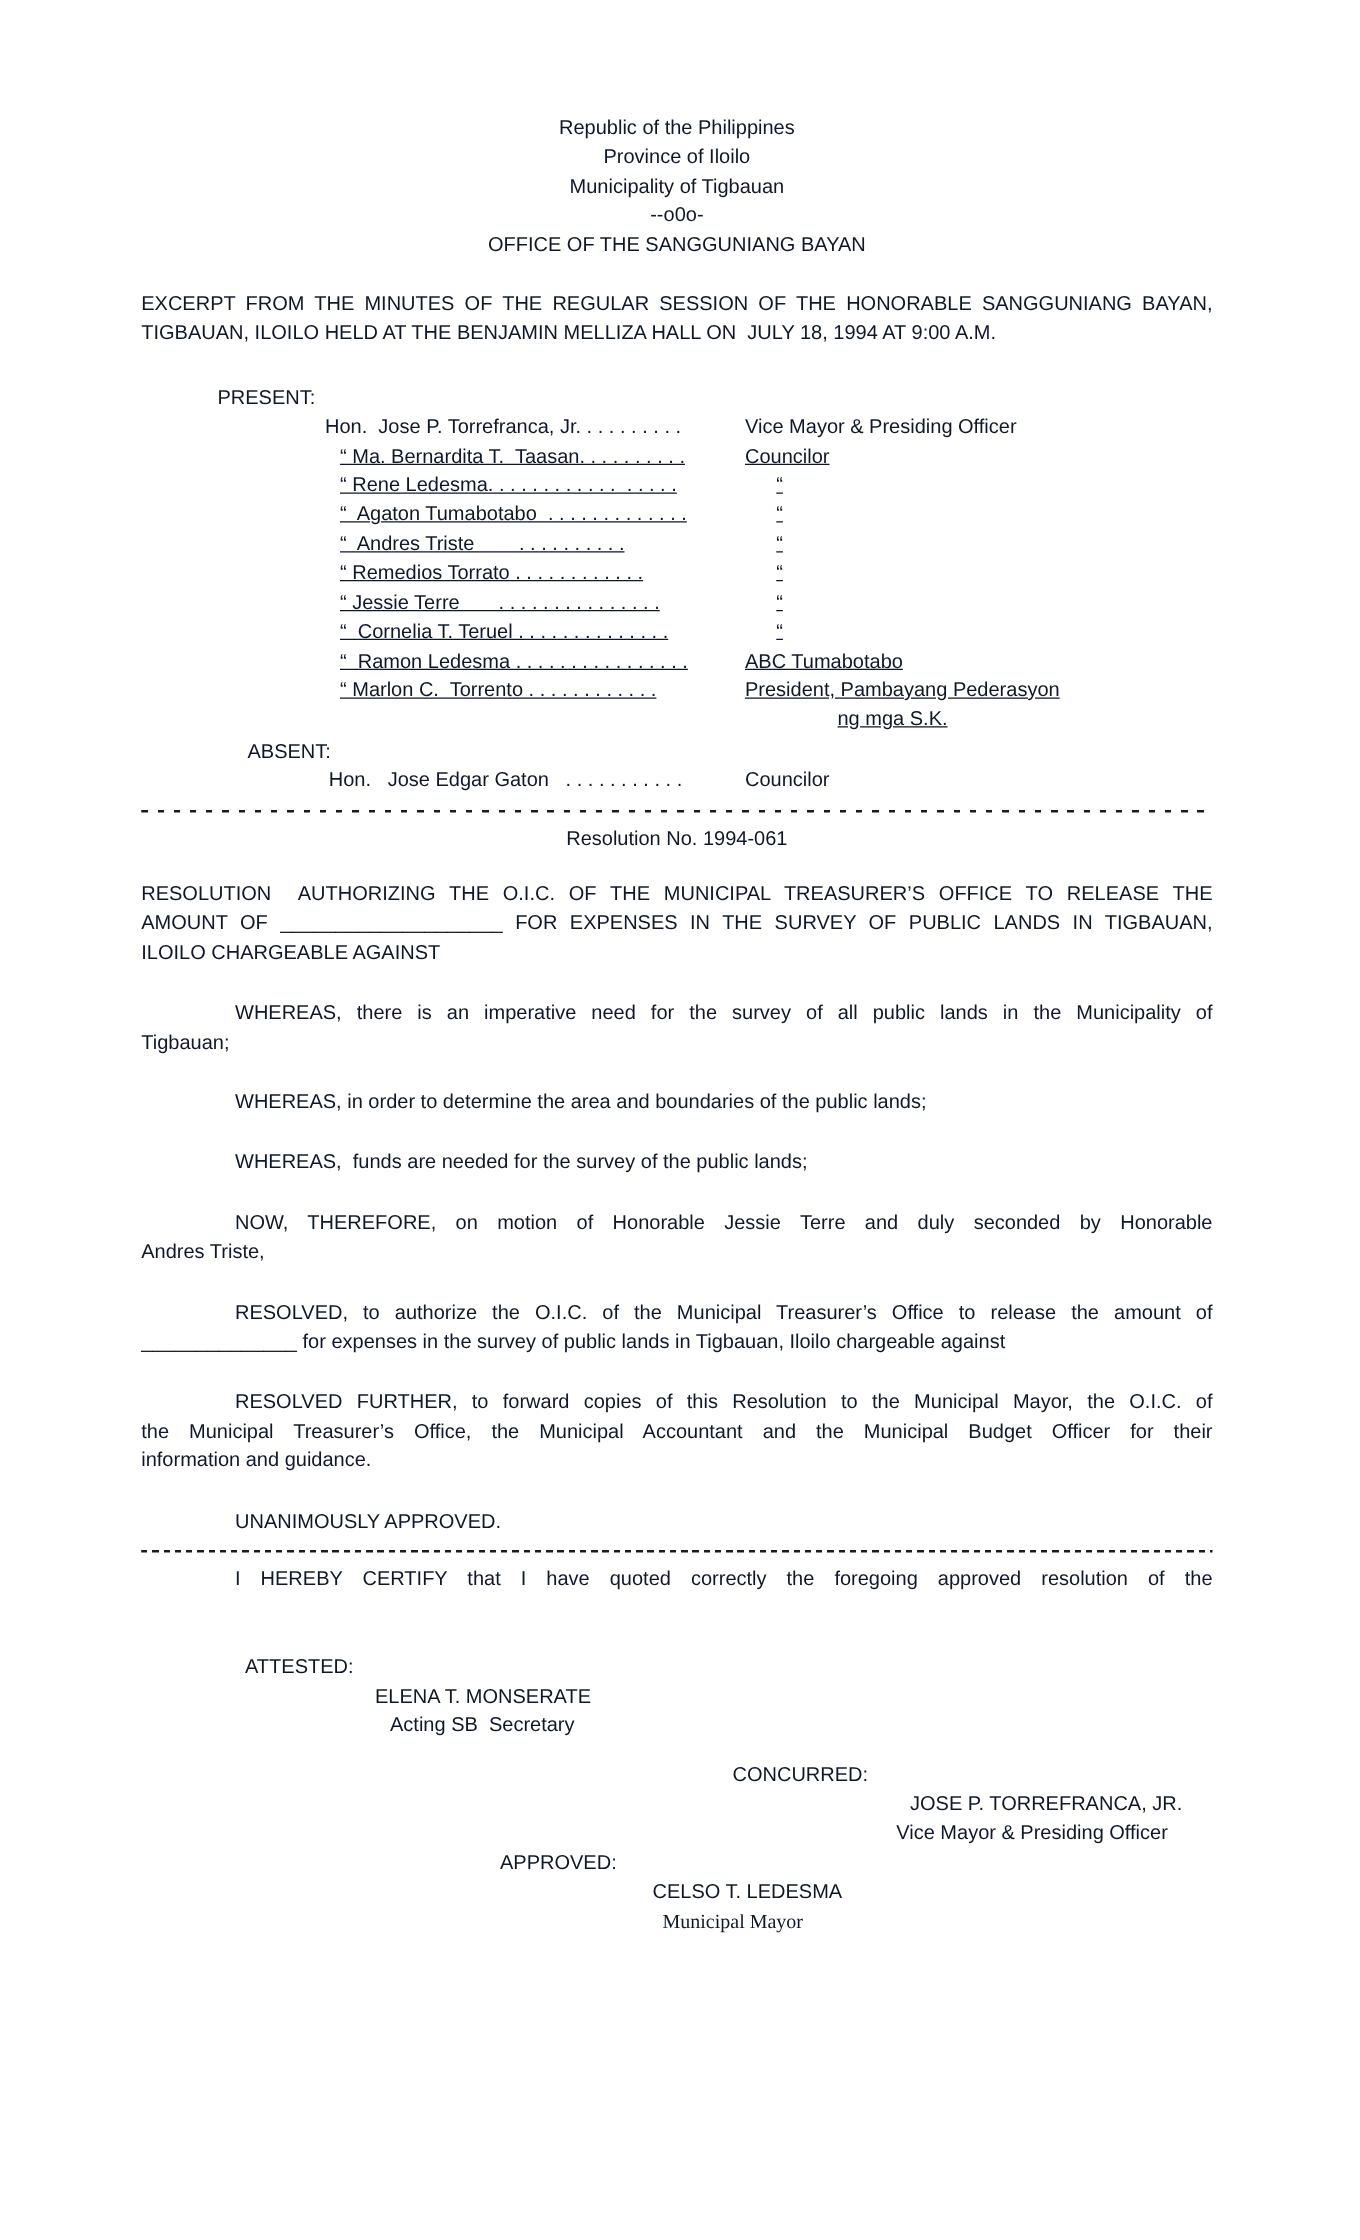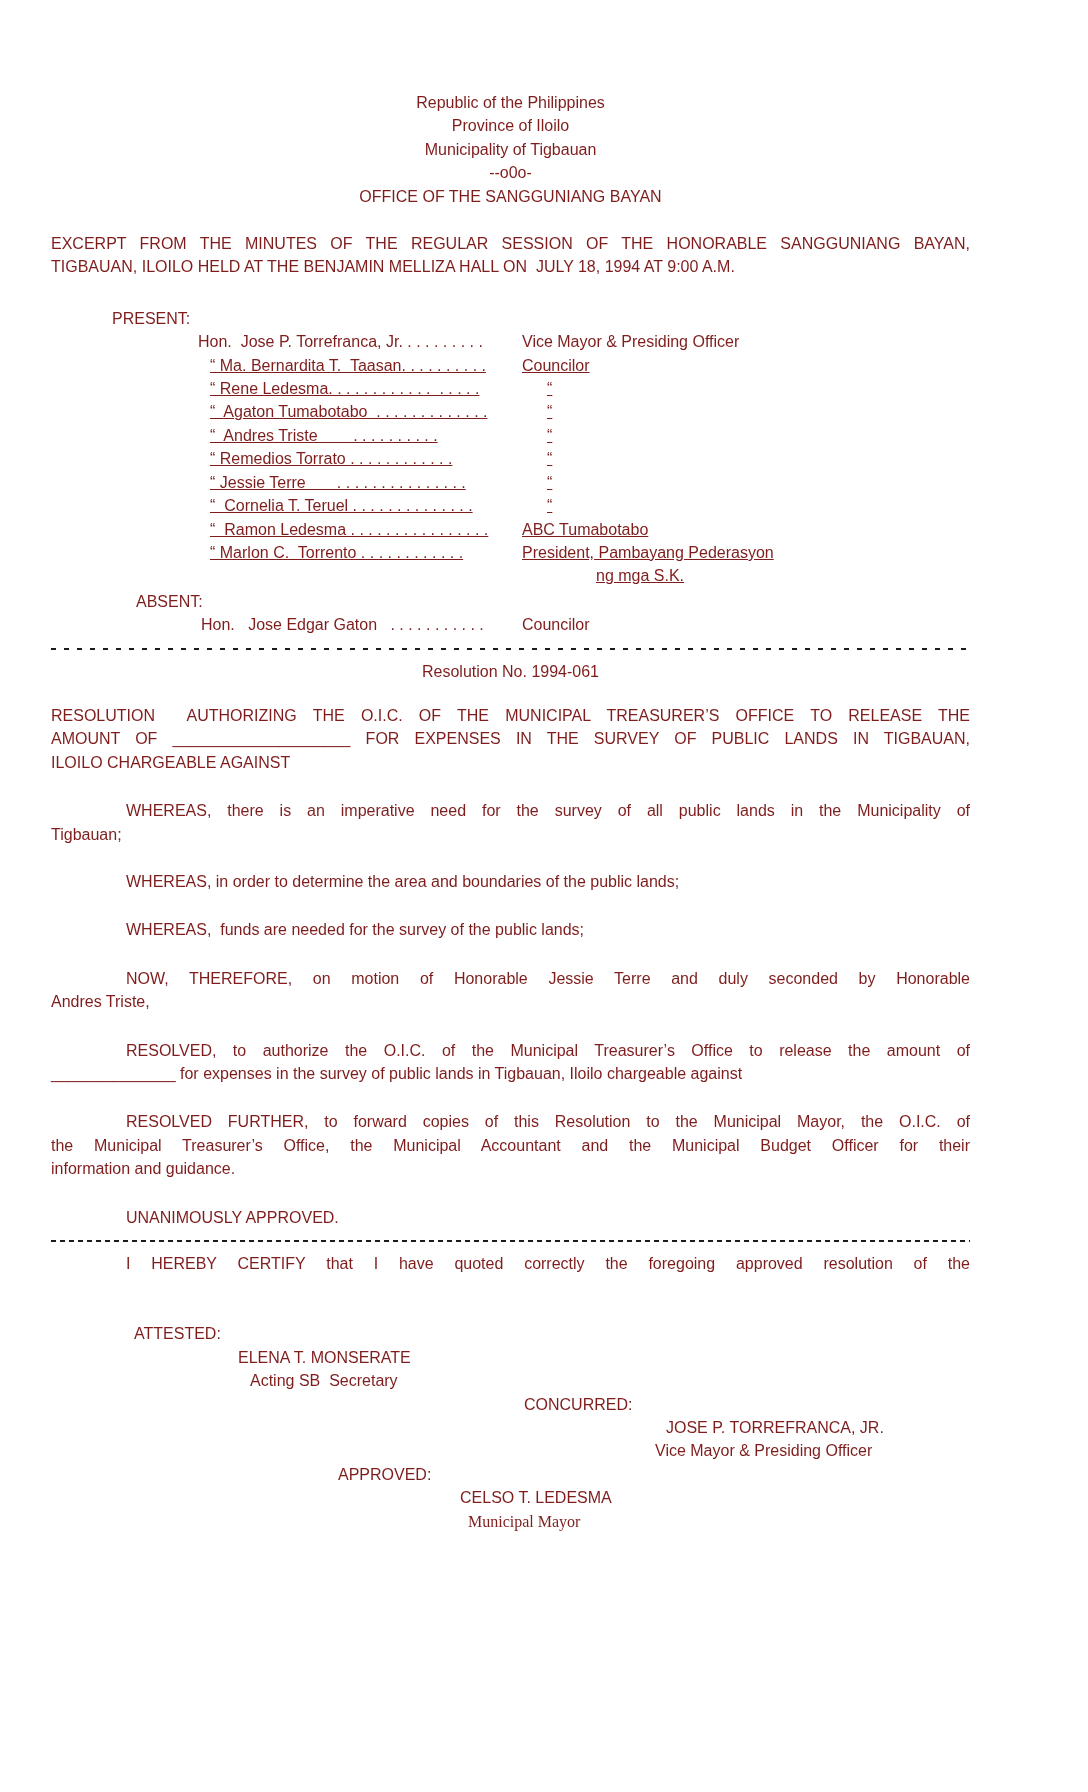--- a/index.html
+++ b/index.html
@@ -1,39 +1,39 @@
 <!DOCTYPE html>
 <html><head>
 <meta charset="utf-8">
 <style>
   html,body { margin:0; padding:0; background:#ffffff; }
   .page {
     position:relative;
     width:1088px; height:1792px;
     background:#ffffff;
-    color:#7f1d1d;
+    color:#0f172a;
     font-family:"Liberation Sans", sans-serif;
     font-size:16px;
     line-height:23.4px;
     box-sizing:border-box;
-    padding:91px 118px 0 51px;
+    padding:91px 118px 0 113px;
     overflow:hidden;
   }
   .t { white-space:pre-wrap; }
   .c { text-align:center; }
   .jl { text-align:justify; text-align-last:justify; }
   .ind { padding-left:75px; }
 
   .hdr-block { margin-bottom:24px; }
   .excerpt { margin-bottom:28px; }
 
   .present-label { padding-left:61px; }
   .absent-label  { padding-left:85px; margin-top:2px; }
 
-  .prow { display:flex; }
+  .prow { display:flex;gap:12px; }
   .pr1  { padding-left:147px; }
   .prq  { padding-left:159px;text-decoration:underline; }
   .pra  { padding-left:150px; }
   .pname  { flex:0 0 auto; white-space:pre; }
   .pr1 .pname { width:324px; }
   .prq .pname { width:312px; }
   .pra .pname { width:321px; }
   .ppos { white-space:pre; }
   .ppos-ditto { padding-left:25px; }
   .ppos-line2 { padding-left:74px; white-space:pre; }
@@ -50,21 +50,21 @@
   }
 
   .resno { margin-bottom:21px; }
   .para  { margin-bottom:25px; }
   .para-w1 { margin-bottom:24px; }
   .certify { margin-bottom:47px; }
 
   .sig-attested-label { margin-left:83px; }
   .sig-attested-name  { margin-left:187px; }
   .sig-attested-title { margin-left:199px; }
-  .sig-concurred-label{ margin-left:473px; }
+  .sig-concurred-label{ margin-left:473px;margin-top:16px; }
   .sig-concurred-name { margin-left:615px; }
   .sig-concurred-title{ margin-left:604px; }
   .sig-approved-label { margin-left:287px; }
   .sig-approved-name  { margin-left:409px; }
   .sig-approved-title { margin-left:417px;font-family:Liberation Serif, serif; }
 </style>
 </head>
 <body>
 
 <div class="page">

